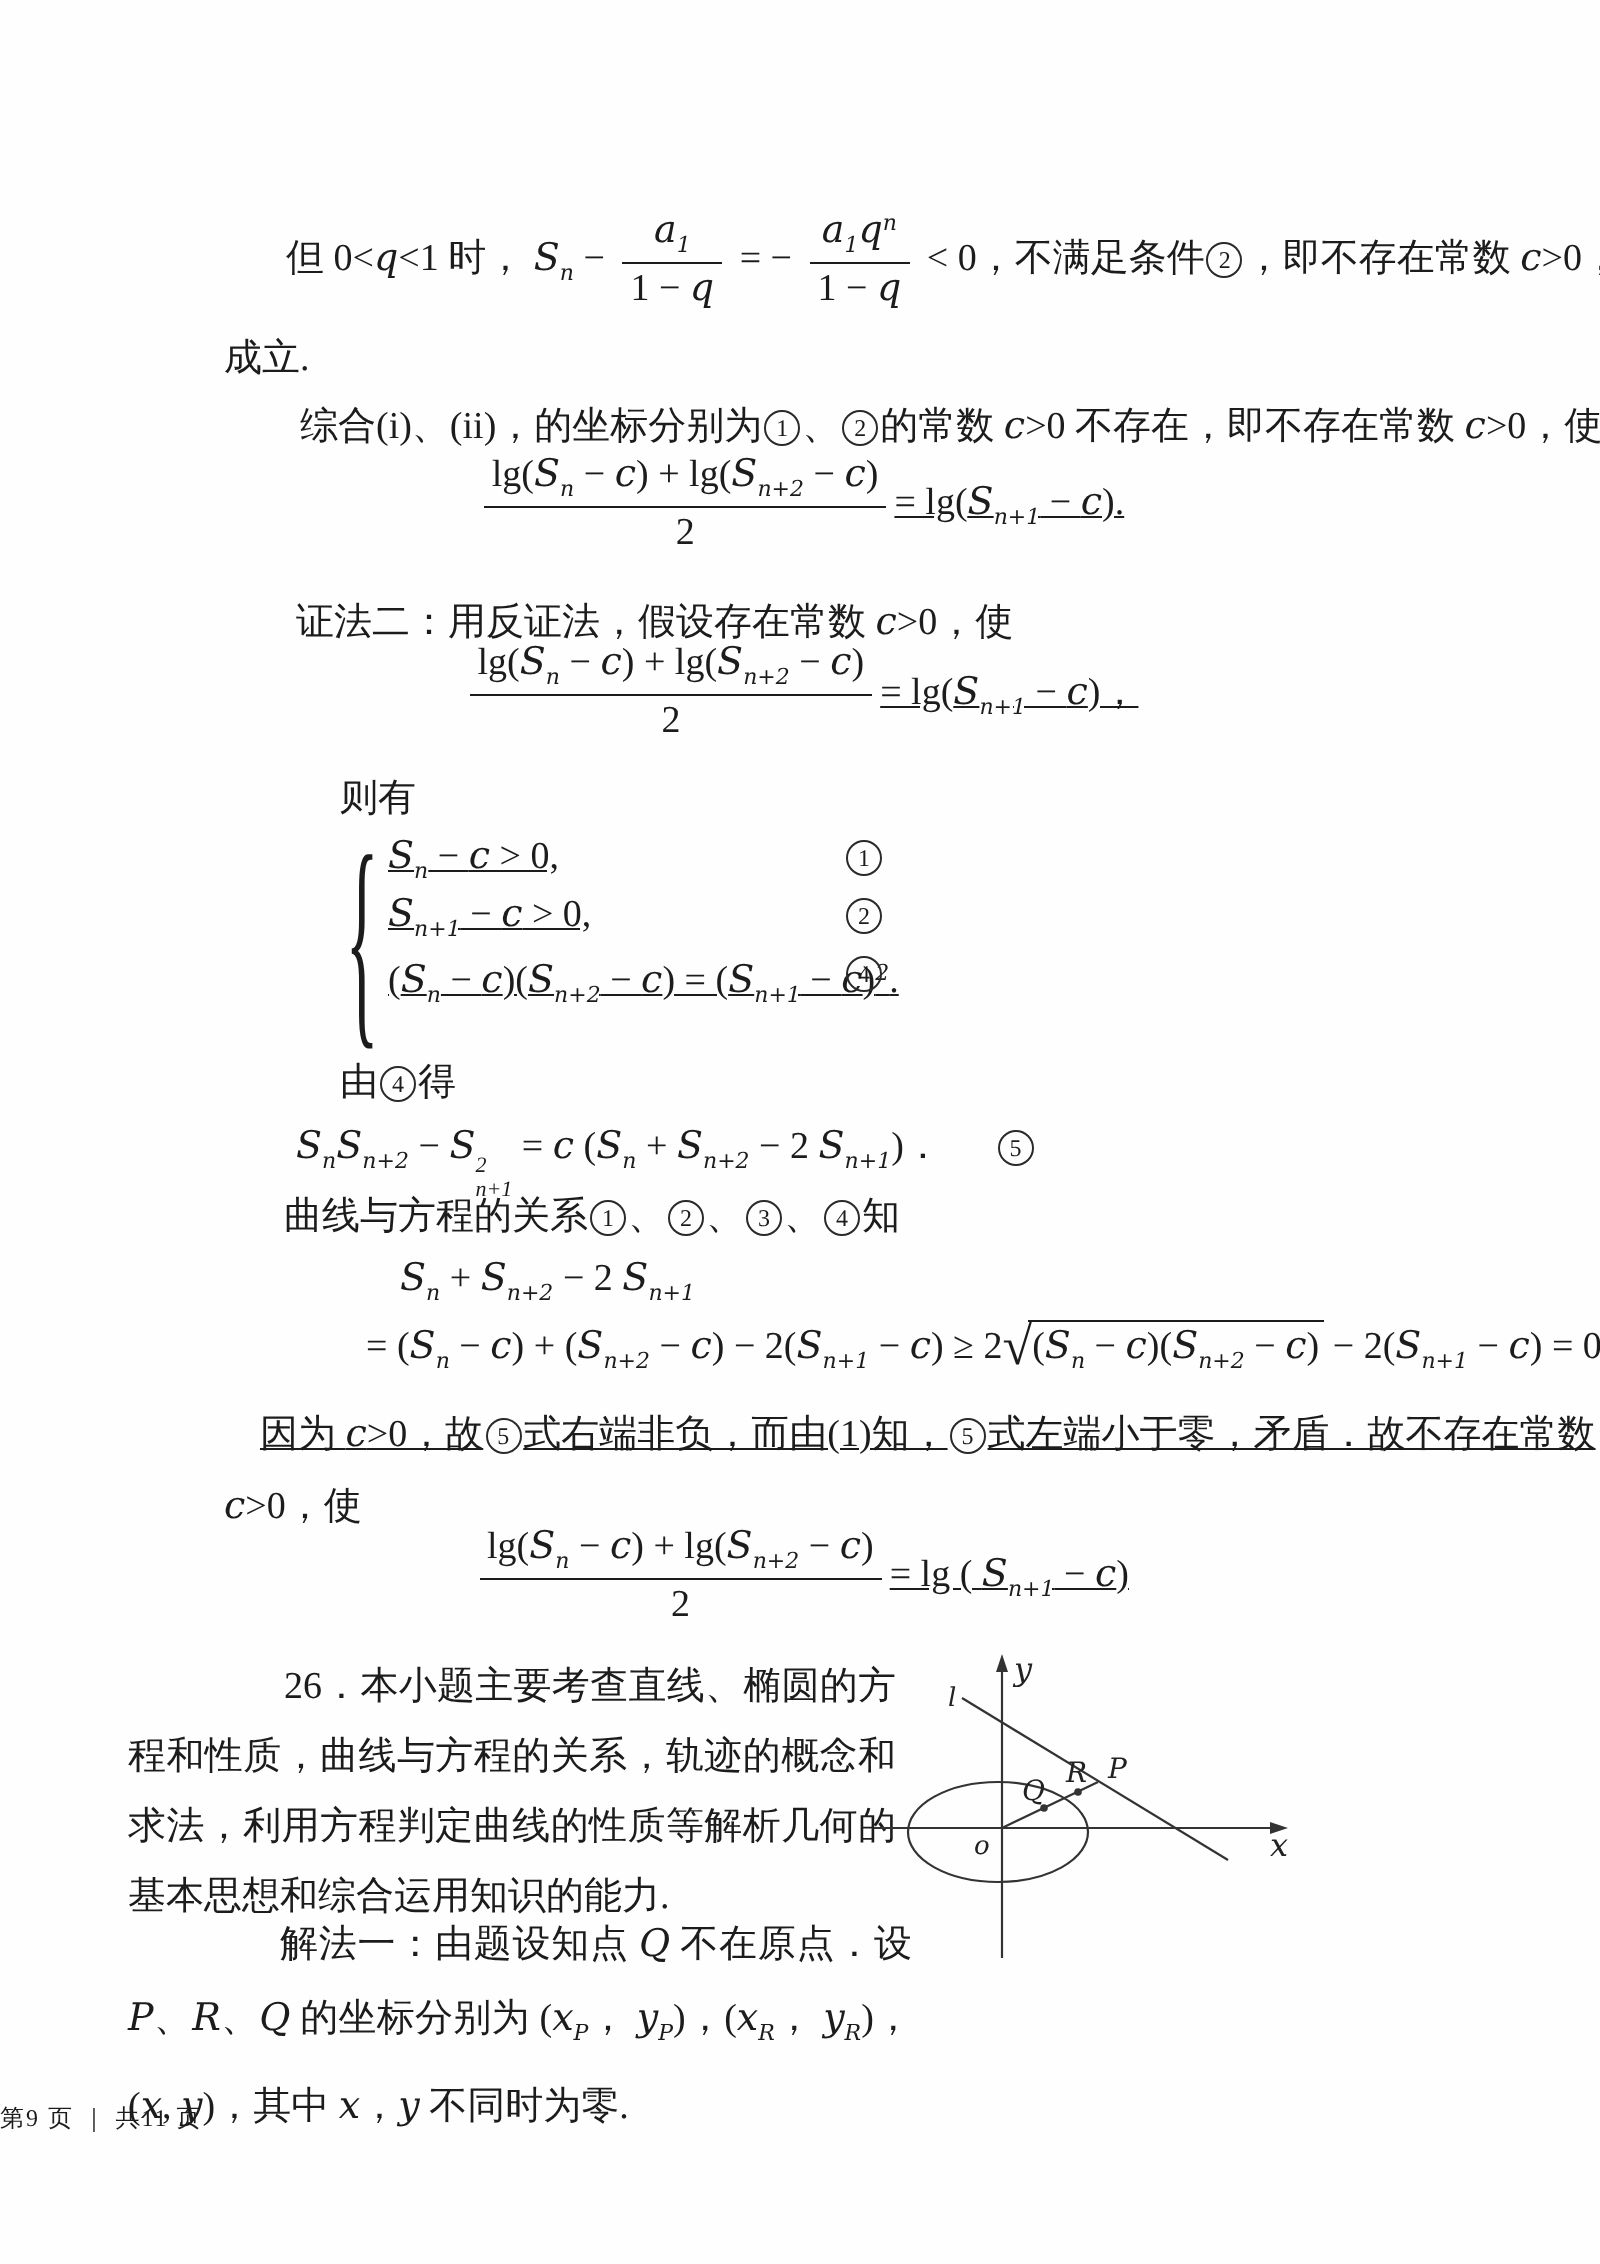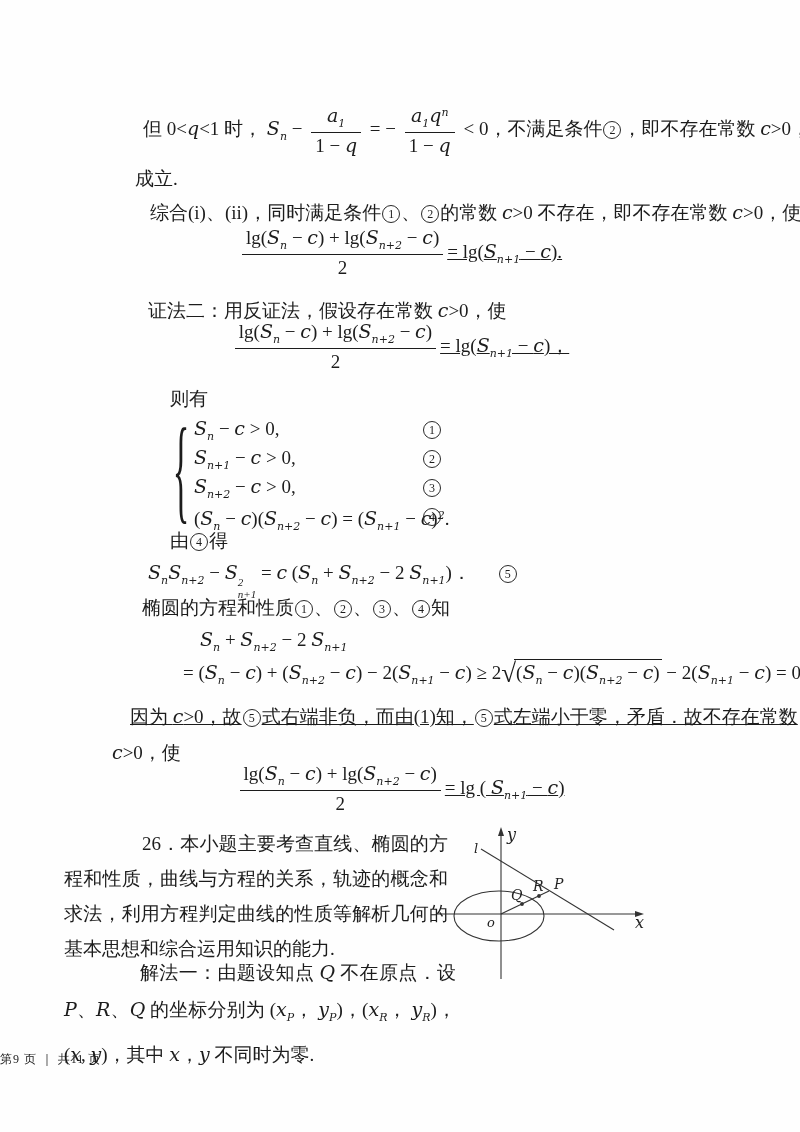--- a/index.html
+++ b/index.html
@@ -32,24 +32,24 @@
   .brace{font-size:46px;line-height:1;display:inline-block;transform:scale(0.75,2.55);font-weight:300;}
   .footer{position:absolute;left:0;top:1051px;width:700px;text-align:left;font-size:12px;letter-spacing:1px;}
   svg text{font-family:"DejaVu Serif","Liberation Serif",serif;}
 </style>
 </head>
 <body>
 
 <div class="abs" style="left:110px;top:104px;">
   <span style="display:inline-block;width:33px;"></span><span><span>但 0&lt;</span><span class="it">q</span><span>&lt;1 时， </span><span class="it">S</span><sub>n</sub><span> − </span><span class="frac"><span class="num"><span class="it">a</span><sub>1</sub></span><span class="den"><span>1 − </span><span class="it">q</span></span></span><span> = − </span><span class="frac"><span class="num"><span class="it">a</span><sub>1</sub><span class="it">q</span><sup>n</sup></span><span class="den"><span>1 − </span><span class="it">q</span></span></span><span> &lt; 0，不满足条件</span><span class="circ">2</span><span>，即不存在常数 </span><span class="it">c</span><span>&gt;0，使结论</span></span>
 </div>
-<div class="abs" style="left:112px;top:166px;margin-left:23px;"><span>成立.</span></div>
+<div class="abs" style="left:112px;top:166px;"><span>成立.</span></div>
 
 <div class="abs" style="left:110px;top:200px;">
-  <span style="display:inline-block;width:40px;"></span><span><span>综合(i)、(ii)，同时满足条件</span><span class="circ">1</span><span>、</span><span class="circ">2</span><span>的常数 </span><span class="it">c</span><span>&gt;0 不存在，即不存在常数 </span><span class="it">c</span><span>&gt;0，使</span></span>
+  <span style="display:inline-block;width:40px;"></span><span><span>综合(i)、(ii)，的坐标分别为</span><span class="circ">1</span><span>、</span><span class="circ">2</span><span>的常数 </span><span class="it">c</span><span>&gt;0 不存在，即不存在常数 </span><span class="it">c</span><span>&gt;0，使</span></span>
 </div>
 
 <div class="fline" style="top:226px;">
   <span class="frac">
     <span class="num"><span>lg(</span><span class="it">S</span><sub>n</sub><span> − </span><span class="it">c</span><span>) + lg(</span><span class="it">S</span><sub>n+2</sub><span> − </span><span class="it">c</span><span>)</span></span>
     <span class="den"><span>2</span></span>
   </span><span class="rhs"><span> = lg(</span><span class="it">S</span><sub>n+1</sub><span> − </span><span class="it">c</span><span>).</span></span>
 </div>
 
 <div class="abs" style="left:148px;top:298px;"><span>证法二：用反证法，假设存在常数 </span><span class="it">c</span><span>&gt;0，使</span></div>
@@ -59,50 +59,46 @@
     <span class="num"><span>lg(</span><span class="it">S</span><sub>n</sub><span> − </span><span class="it">c</span><span>) + lg(</span><span class="it">S</span><sub>n+2</sub><span> − </span><span class="it">c</span><span>)</span></span>
     <span class="den"><span>2</span></span>
   </span><span class="rhs"><span> = lg(</span><span class="it">S</span><sub>n+1</sub><span> − </span><span class="it">c</span><span>)，</span></span>
 </div>
 
 <div class="abs" style="left:170px;top:386px;"><span>则有</span></div>
 
 <div class="bracewrap" style="left:170px;top:412px;height:116px;">
   <span class="brace">{</span>
 </div>
-<div class="abs" style="left:194px;top:414px;">
+<div class="abs" style="left:194px;top:414px;text-decoration:underline;">
   <div class="sysrow">
     <span><span class="it">S</span><sub>n</sub><span> − </span><span class="it">c</span><span> &gt; 0,</span></span>
     <span class="systag"><span class="circ">1</span></span>
   </div>
   <div class="sysrow">
     <span><span class="it">S</span><sub>n+1</sub><span> − </span><span class="it">c</span><span> &gt; 0,</span></span>
     <span class="systag"><span class="circ">2</span></span>
-  </div>
-  <div class="sysrow">
-    <span><span class="it">S</span><sub>n+2</sub><span> − </span><span class="it">c</span><span> &gt; 0,</span></span>
-    <span class="systag"><span class="circ">3</span></span>
   </div>
   <div class="sysrow">
     <span><span>(</span><span class="it">S</span><sub>n</sub><span> − </span><span class="it">c</span><span>)(</span><span class="it">S</span><sub>n+2</sub><span> − </span><span class="it">c</span><span>) = (</span><span class="it">S</span><sub>n+1</sub><span> − </span><span class="it">c</span><span>)</span><sup>2</sup><span>.</span></span>
     <span class="systag"><span class="circ">4</span></span>
   </div>
 </div>
 
 <div class="abs" style="left:170px;top:528px;"><span>由</span><span class="circ">4</span><span>得</span></div>
 
 <div class="abs" style="left:148px;top:560px;">
   <span><span class="it">S</span><sub>n</sub><span class="it">S</span><sub>n+2</sub><span> − </span><span class="it">S</span><span class="supsub">
         <span>2</span>
         <span>n+1</span>
       </span><span> = </span><span class="it">c</span><span> (</span><span class="it">S</span><sub>n</sub><span> + </span><span class="it">S</span><sub>n+2</sub><span> − 2 </span><span class="it">S</span><sub>n+1</sub><span>)．</span></span>
   <span style="margin-left:22px;"><span class="circ">5</span></span>
 </div>
 
-<div class="abs" style="left:142px;top:595px;"><span>椭圆的方程和性质</span><span class="circ">1</span><span>、</span><span class="circ">2</span><span>、</span><span class="circ">3</span><span>、</span><span class="circ">4</span><span>知</span></div>
+<div class="abs" style="left:142px;top:595px;"><span>曲线与方程的关系</span><span class="circ">1</span><span>、</span><span class="circ">2</span><span>、</span><span class="circ">3</span><span>、</span><span class="circ">4</span><span>知</span></div>
 
 <div class="abs" style="left:200px;top:628px;"><span class="it">S</span><sub>n</sub><span> + </span><span class="it">S</span><sub>n+2</sub><span> − 2 </span><span class="it">S</span><sub>n+1</sub></div>
 <div class="abs" style="left:183px;top:658px;"><span>= (</span><span class="it">S</span><sub>n</sub><span> − </span><span class="it">c</span><span>) + (</span><span class="it">S</span><sub>n+2</sub><span> − </span><span class="it">c</span><span>) − 2(</span><span class="it">S</span><sub>n+1</sub><span> − </span><span class="it">c</span><span>) ≥ 2</span><span class="sqrt"><span class="rad">√</span><span class="ovl"><span>(</span><span class="it">S</span><sub>n</sub><span> − </span><span class="it">c</span><span>)(</span><span class="it">S</span><sub>n+2</sub><span> − </span><span class="it">c</span><span>)</span></span></span><span> − 2(</span><span class="it">S</span><sub>n+1</sub><span> − </span><span class="it">c</span><span>) = 0.</span></div>
 
 <div class="abs" style="left:130px;top:704px;text-decoration:underline;"><span>因为 </span><span class="it">c</span><span>&gt;0，故</span><span class="circ">5</span><span>式右端非负，而由(1)知，</span><span class="circ">5</span><span>式左端小于零，矛盾．故不存在常数</span></div>
 <div class="abs" style="left:112px;top:740px;"><span class="it">c</span><span>&gt;0，使</span></div>
 
 <div class="fline" style="top:762px;">
   <span class="frac">
     <span class="num"><span>lg(</span><span class="it">S</span><sub>n</sub><span> − </span><span class="it">c</span><span>) + lg(</span><span class="it">S</span><sub>n+2</sub><span> − </span><span class="it">c</span><span>)</span></span>

